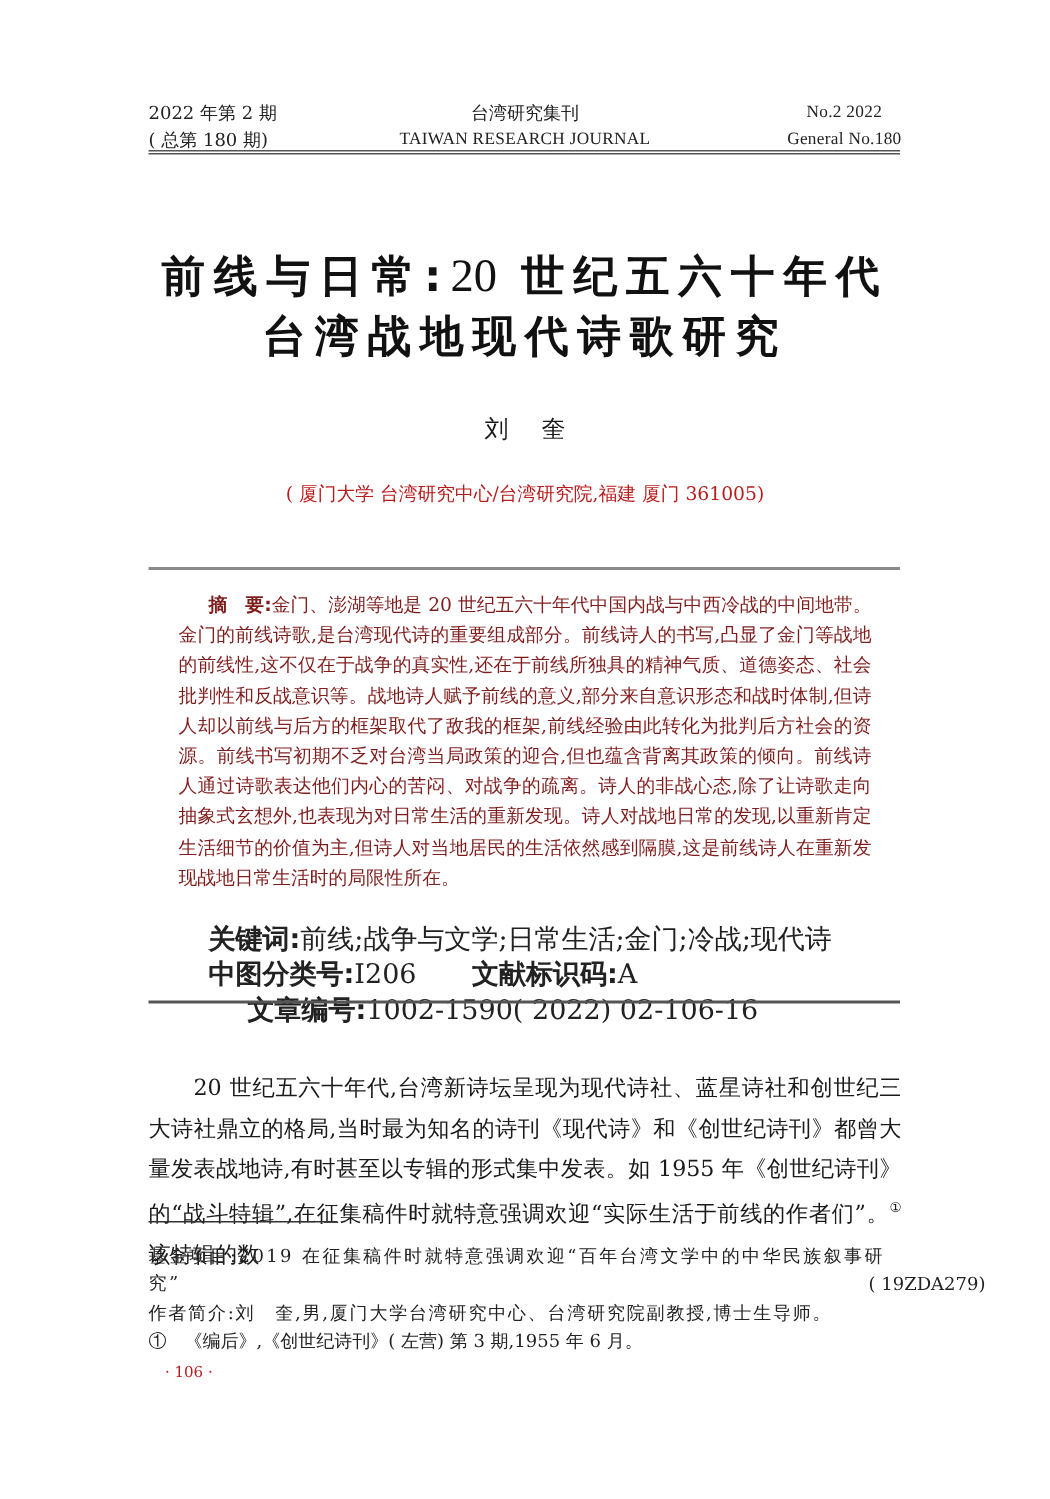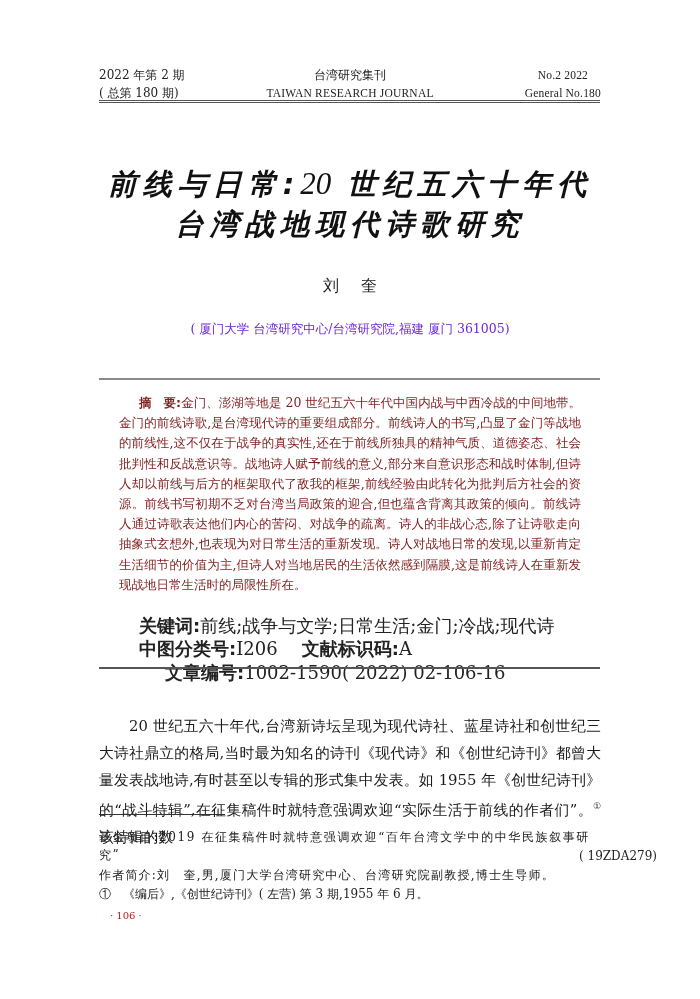--- a/index.html
+++ b/index.html
@@ -18,49 +18,49 @@
     .hdr .en { font-family: "Liberation Serif", serif; font-size: 11.5px; letter-spacing: 0.2px; }
     .hdr-rule {
       left: 99px; width: 501px; top: 100px; height: 3px;
       border-top: 1px solid #555; border-bottom: 1px solid #555; box-sizing: border-box;
     }
 
     
     .title {
       left: 0; width: 700px; text-align: center;
       font-family: "DejaVu Sans", sans-serif; font-weight: bold;
-      font-size: 29px; letter-spacing: 6px; color: #111; font-style: italic;
+      font-size: 29px; letter-spacing: 6px; color: #111;
     }
     .title-1 { top: 165px; }
     .title-2 { top: 205px; }
     .title .num { font-family: "Liberation Serif", serif; font-weight: normal; letter-spacing: 0; font-size: 31px; }
 
     .author {
       left: 0; width: 700px; top: 276px; text-align: center;
       font-size: 16px; letter-spacing: 22px; padding-left: 22px; box-sizing: border-box;
     }
-    .affil { left: 0; width: 700px; top: 321px; text-align: center; font-size: 12.5px; color: #6d28d9; }
+    .affil { left: 0; width: 700px; top: 321px; text-align: center; font-size: 12.5px; color: #b91c1c; }
 
     .rule-thick { left: 99px; width: 501px; height: 2px; background: #8a8a8a; }
     .rule-abs-top { top: 378px; }
     .rule-abs-bot { top: 667px; background: #555; }
 
     .abstract {
       left: 119px; width: 462px; top: 393px;
       font-size: 12.5px; line-height: 20.2px; color: #7f1d1d; text-align: justify;
     }
     .abstract .lbl { font-family: "DejaVu Sans", sans-serif; font-weight: bold; padding-left: 20px; }
     .abstract .lbl .sp { display: inline-block; width: 12px; }
 
     .meta { left: 139px; width: 460px; font-size: 18px; color: #222; }
     .meta .k { font-family: "DejaVu Sans", sans-serif; font-weight: bold; }
     .kw { top: 614px; }
     .cls { top: 637px; }
     .cls span.g { display: inline-block; }
-    .cls .gap1 { margin-left: 24px; }
+    .cls .gap1 { margin-left: 37px; }
     .cls .gap2 { margin-left: 26px; }
 
     .bodytext {
       left: 99px; width: 502px; top: 712px;
       font-size: 14.8px; line-height: 27px; color: #1a1a1a; text-align: justify;
       text-indent: 30px;
     }
     .bodytext sup { font-size: 9px; }
 
     .fn-rule { left: 99px; width: 126px; top: 814px; height: 1px; background: #333; }

